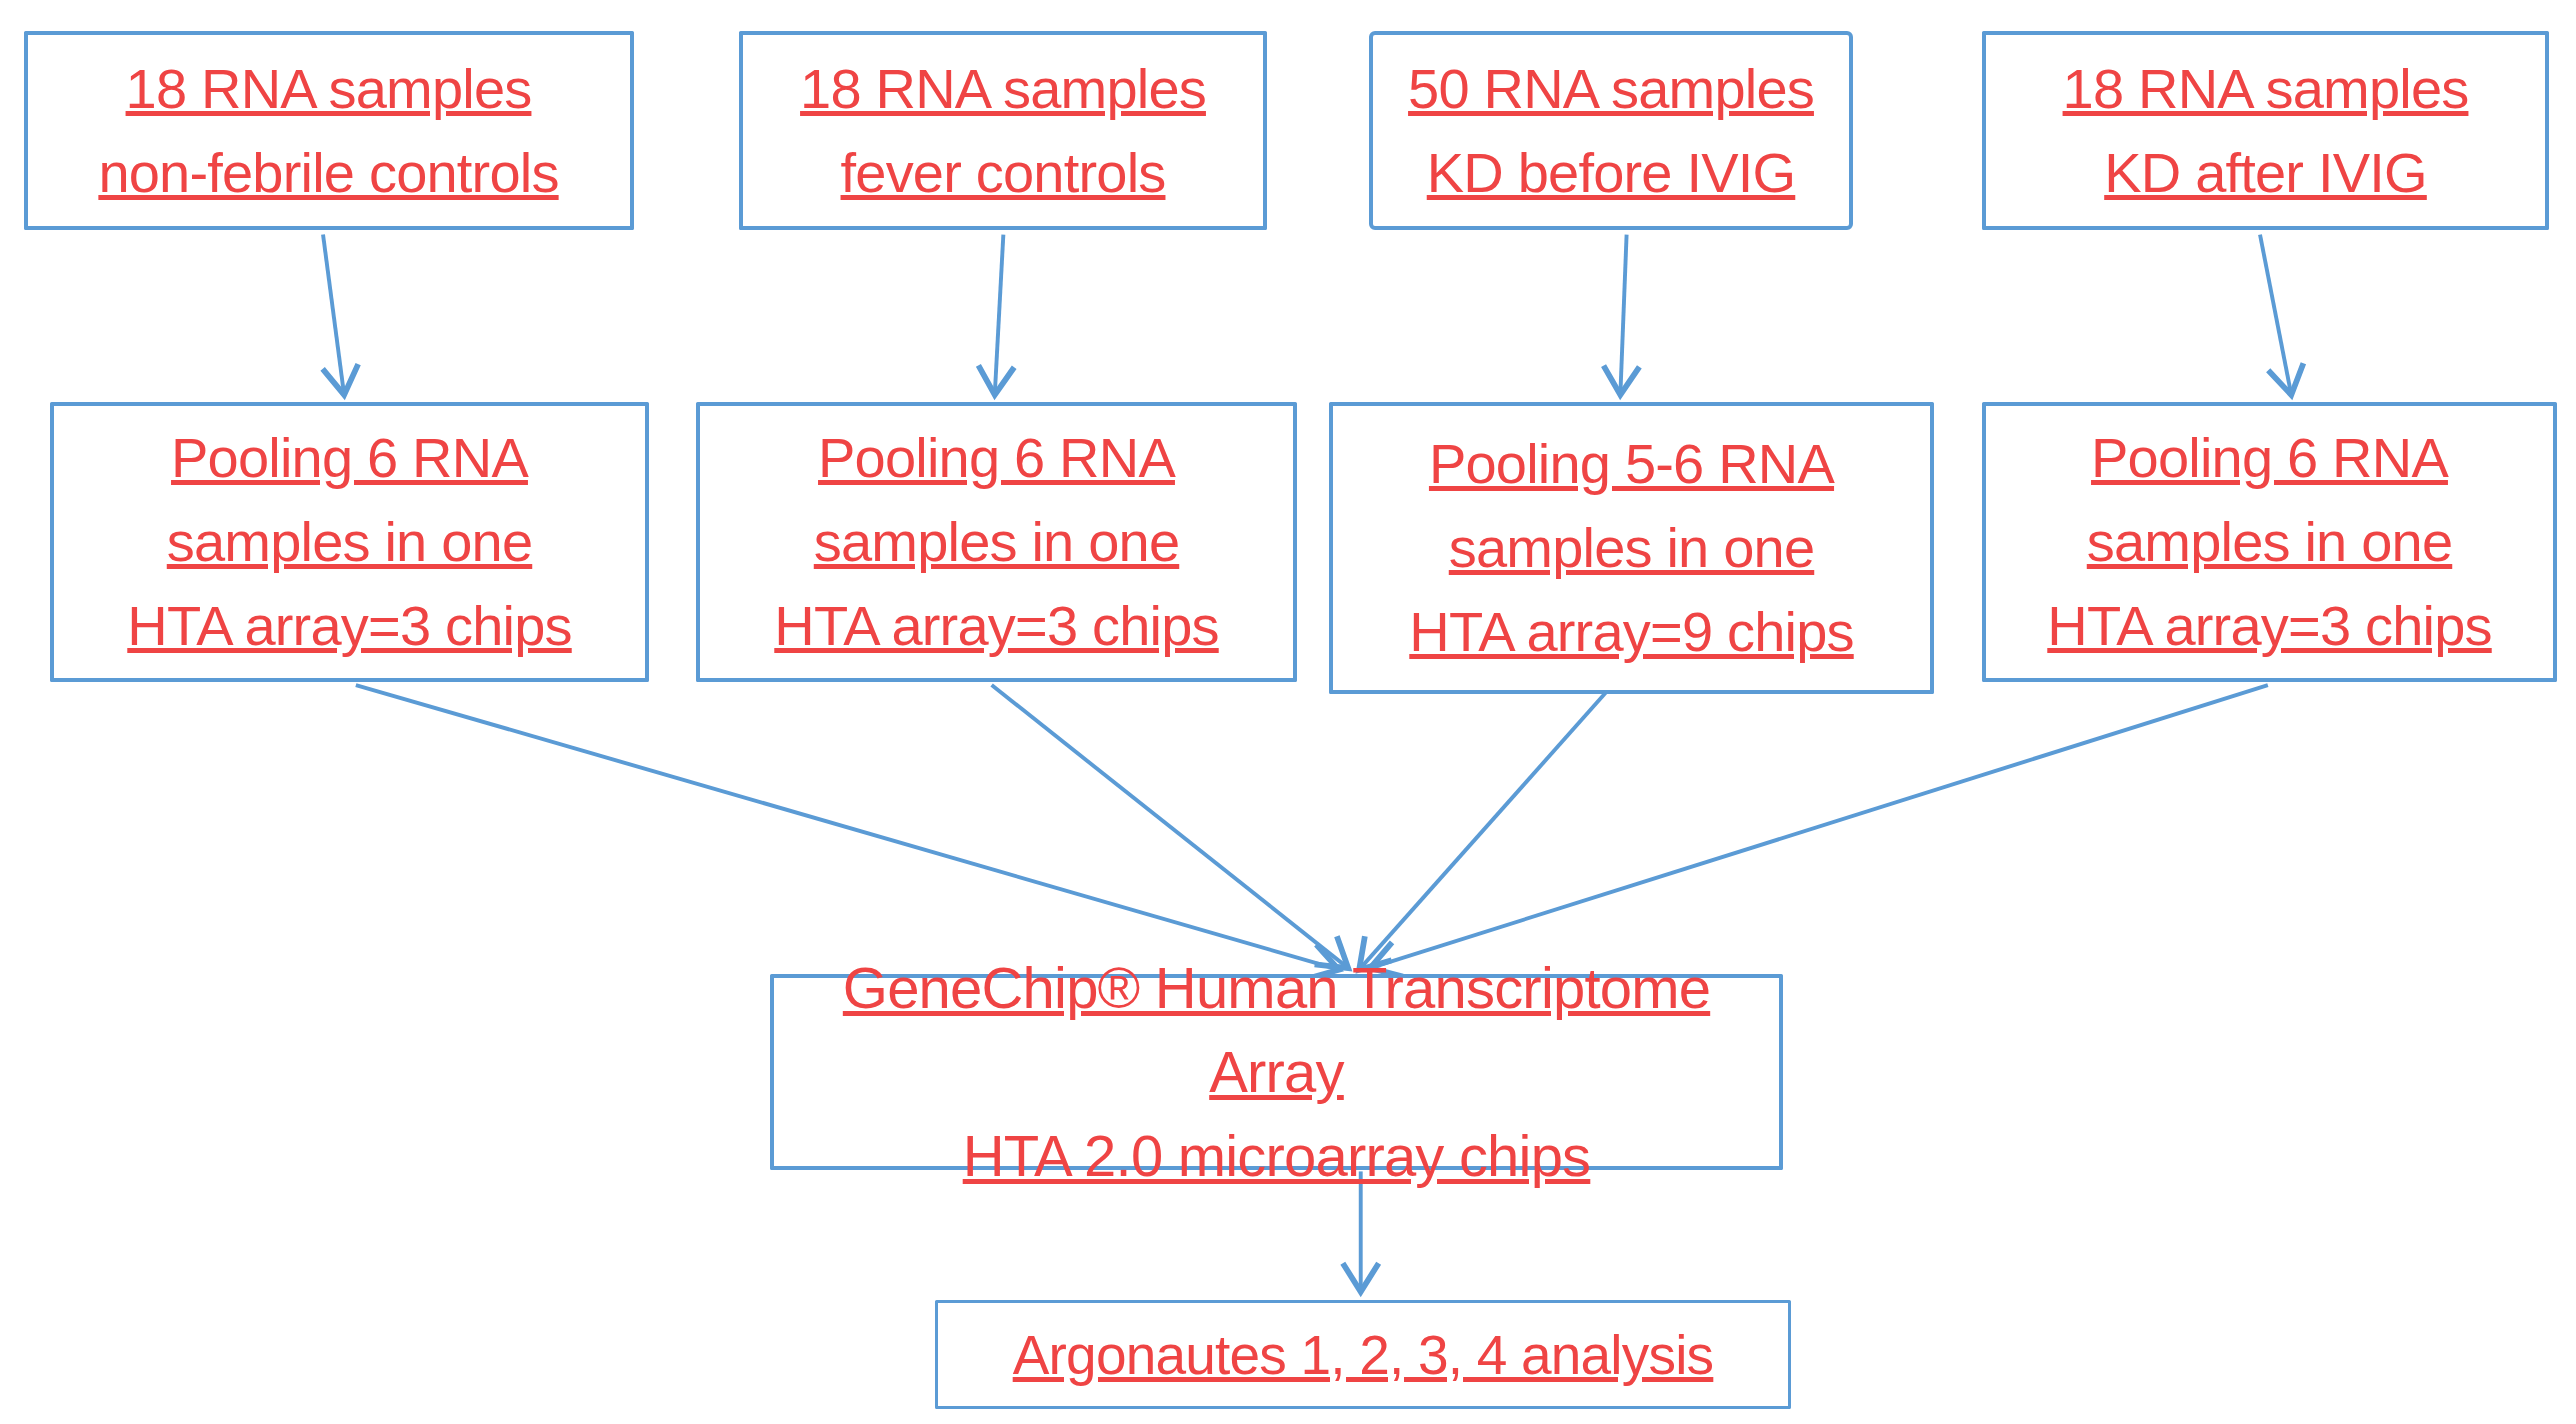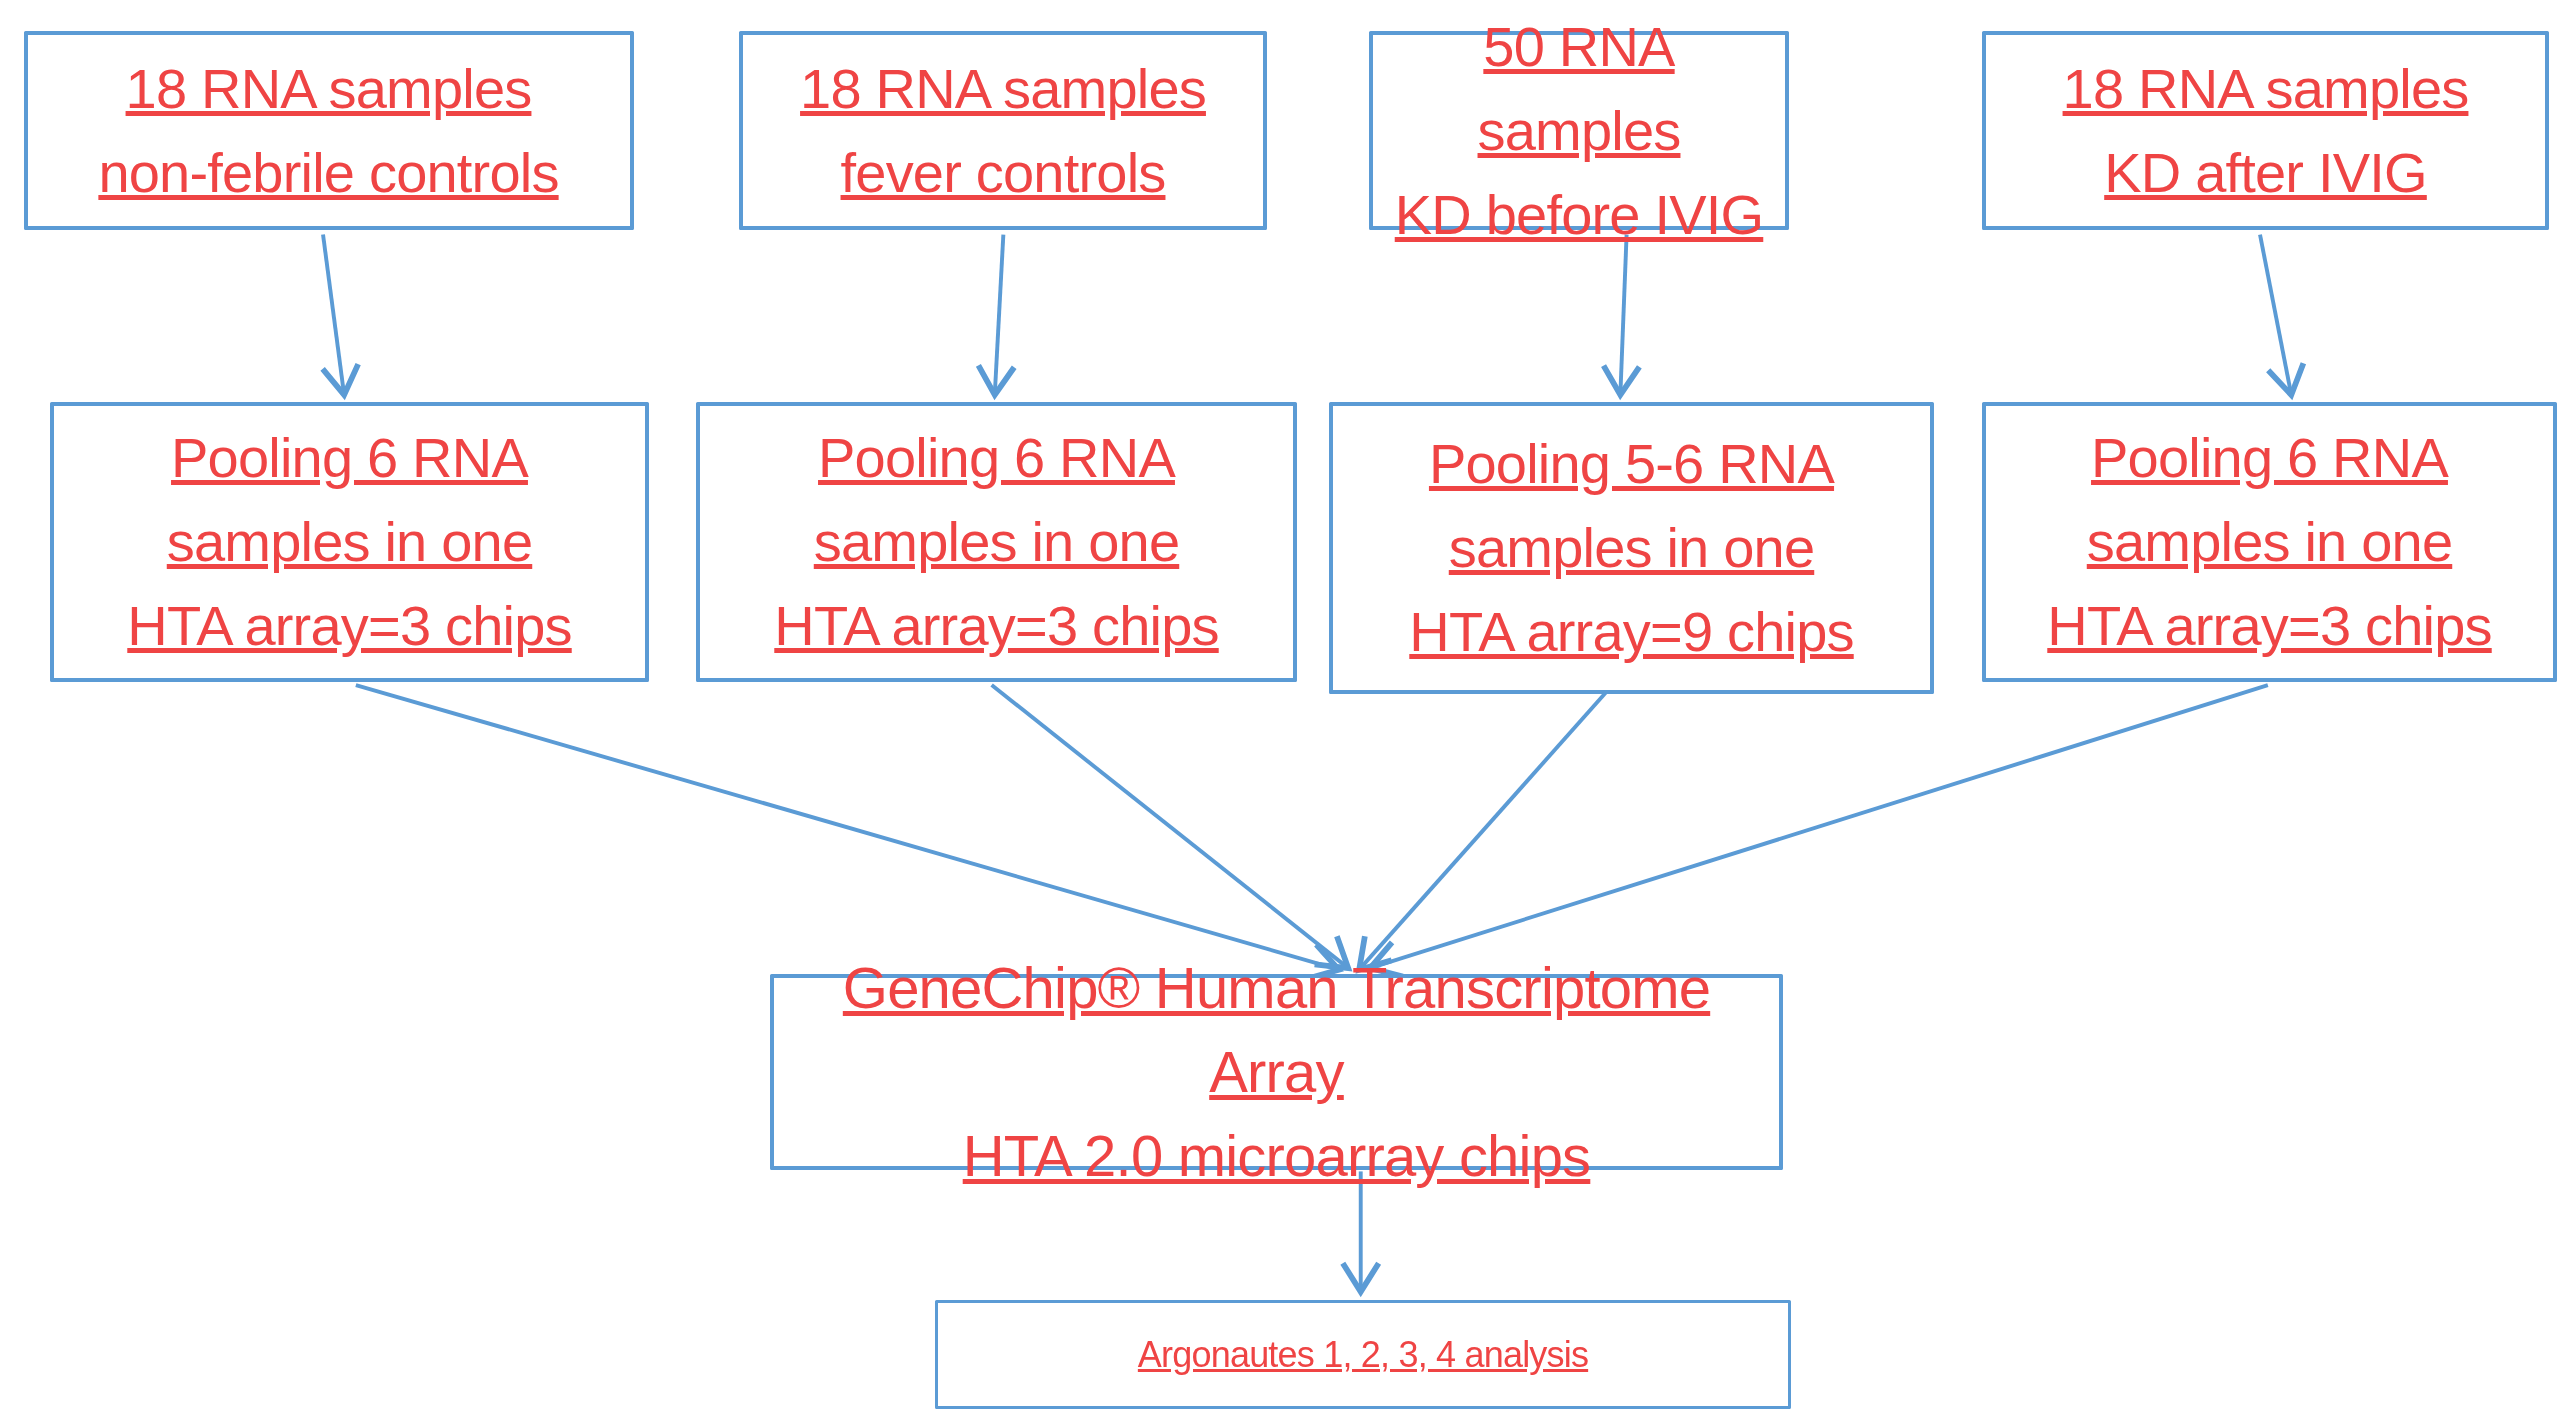--- a/index.html
+++ b/index.html
@@ -44,32 +44,32 @@
     color: #ef4444;
     font-size: 56px;
     line-height: 1.5;
     letter-spacing: -0.8px;
     padding: 0 7.8px;
     text-decoration: underline;
   }
   
   .b1 { left: 23.5px;   top: 31px;  width: 610px; height: 199px; }
   .b2 { left: 739px;  top: 31px;  width: 528px; height: 199px; }
-  .b3 { left: 1369px; top: 31px;  width: 420px; height: 199px; }
+  .b3 { left: 1369px; top: 31px;  width: 484px; height: 199px; border-radius: 6px; }
   .b4 { left: 1982px; top: 31px;  width: 567px; height: 199px; }
   
   .p1 { left: 50px;   top: 402px; width: 599px; height: 280px; }
   .p2 { left: 696px;  top: 402px; width: 601px; height: 280px; }
   .p3 { left: 1329px; top: 402px; width: 605px; height: 292px; }
   .p4 { left: 1982px; top: 402px; width: 575px; height: 280px; }
   
   .c1 { left: 770px;  top: 974px; width: 1013px; height: 196px; }
   .c1 .txt { font-size: 58px; line-height: 1.45; }
   .f1 { left: 935px; top: 1300px; width: 856px; height: 109px; border-width: 3.9px; }
-  .f1 .txt { font-size: 36px; line-height: 1.2; }
+  .f1 .txt { font-size: 55px; line-height: 1.2; }
 </style>
 </head>
 <body>
 
 <div class="stage">
 
   <svg class="arrows" viewBox="0 0 3294 1821" aria-hidden="true">
     <defs>
       <marker id="arrowhead" viewBox="0 0 12 12" refX="10" refY="6" markerWidth="11" markerHeight="11" orient="auto-start-reverse">
         <path d="M2,1 L10,6 L2,11" fill="none" stroke="#5b9bd5" stroke-width="1.6"></path>

